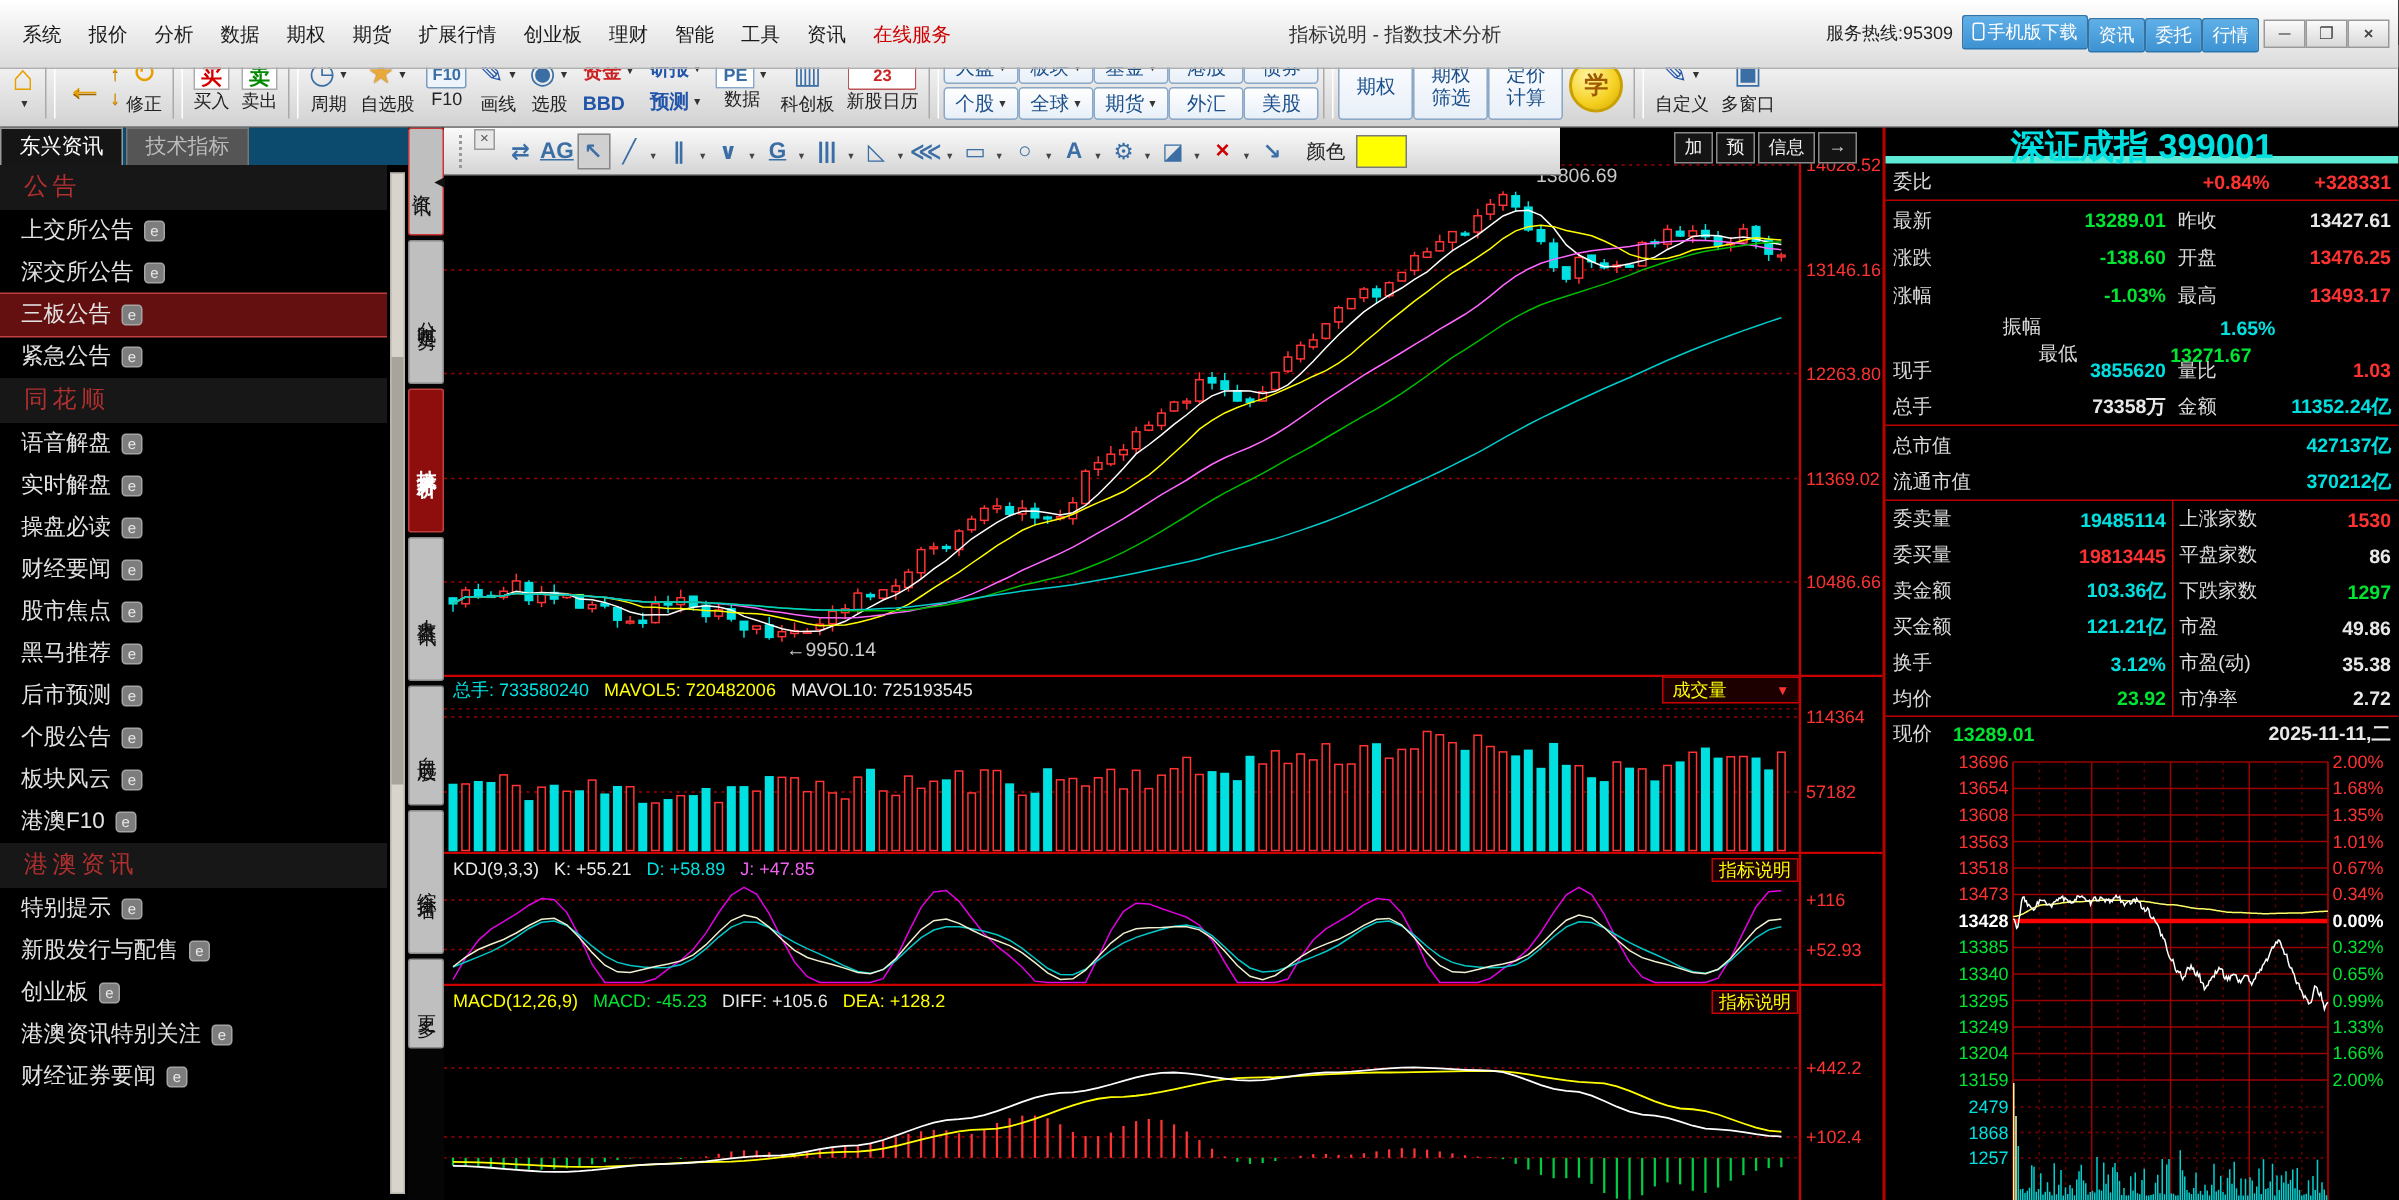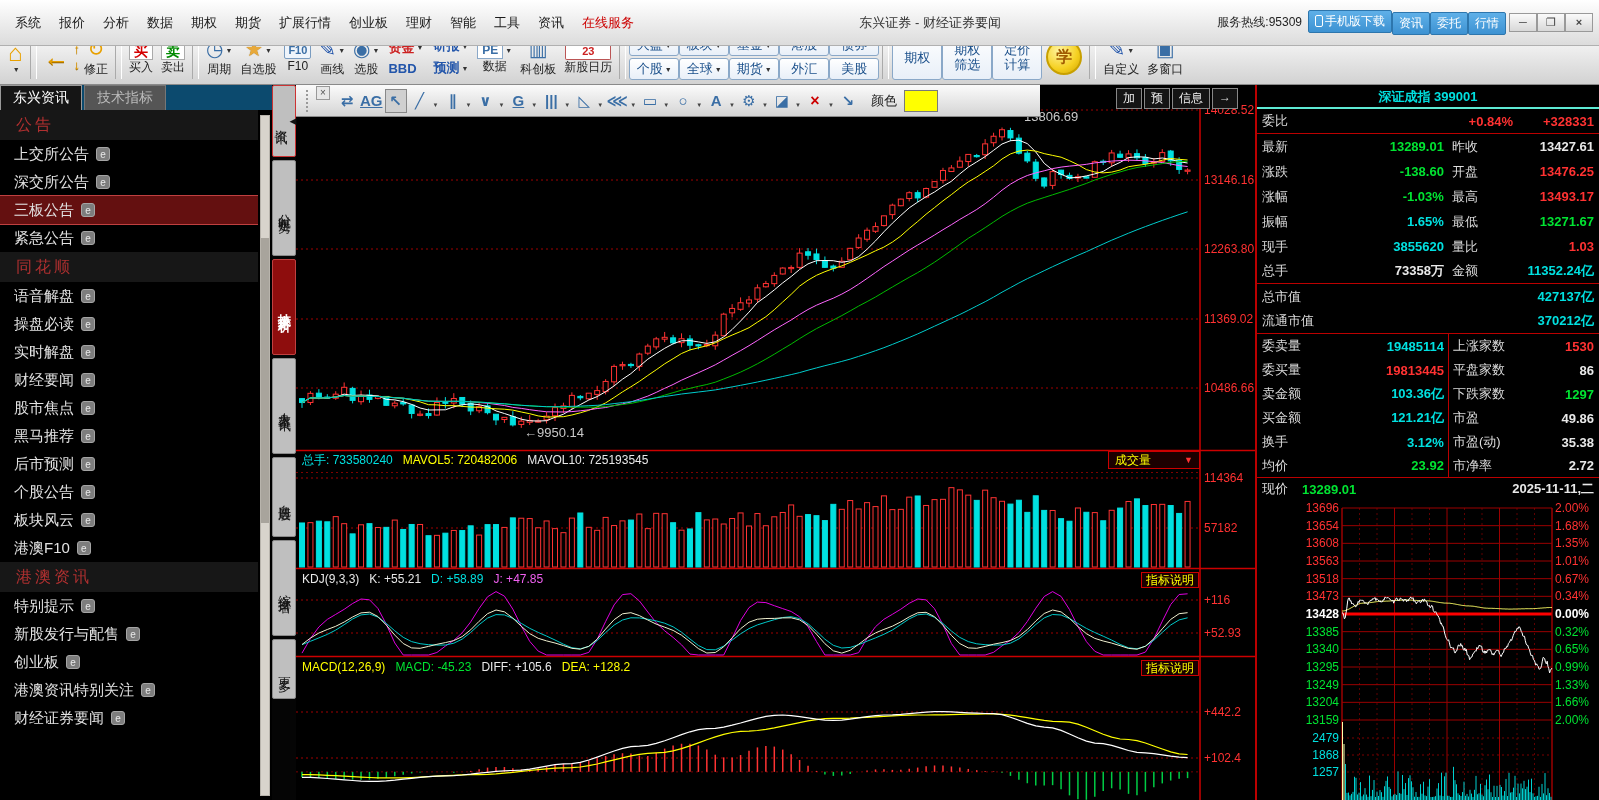--- a/index.html
+++ b/index.html
@@ -84,21 +84,21 @@
 .pane-btn.iconb{color:#ddd;font-weight:bold;}
 .hdr{position:absolute;left:6px;font-size:12px;z-index:4;white-space:nowrap;}
 .hdr span{margin-right:10px;}
 .c-white{color:#e8e8e8;}.c-cyan{color:#00e0e0;}.c-yellow{color:#ffff00;}.c-green{color:#00e432;}.c-red{color:#ff3232;}.c-magenta{color:#f060f0;}
 .btn-vol{position:absolute;left:812px;top:366px;width:92px;height:18px;border:1px solid #cc0000;background:#1c0000;color:#ffff00;display:flex;align-items:center;justify-content:space-between;padding:0 6px;font-size:12px;z-index:4;}
 .btn-vol .red-tri{color:#ff3232;font-size:9px;}
 .btn-ind{position:absolute;left:845px;width:58px;height:16px;border:1px solid #cc0000;background:#1a0000;color:#ffff00;text-align:center;font-size:12px;line-height:15px;z-index:4;}
 
 
 .rightpanel{position:absolute;left:1255px;top:85px;width:344px;height:715px;background:#000;border-left:2px solid #bb0000;z-index:10;}
-.q-title{height:24px;line-height:24px;text-align:center;color:#00e0e0;font-size:13px;font-weight:bold;border-bottom:2px solid #5eead4;}
+.q-title{height:24px;line-height:24px;text-align:center;color:#00e0e0;font-size:23px;font-weight:bold;border-bottom:5px solid #5eead4;}
 .q-row{display:flex;align-items:center;padding:0 5px;font-size:13px;}
 .q-row .lab{color:#dcdcdc;}
 .q-row .val{font-weight:bold;text-align:right;}
 .bline{border-bottom:1px solid #bb0000;}
 .half1{display:flex;align-items:center;width:56%;padding-right:4px;}
 .half2{display:flex;align-items:center;width:44%;border-left:1px solid #bb0000;padding-left:4px;height:100%;}
 .half2.nodiv{border-left:none;}
 .half1 .lab,.half2 .lab{flex:0 0 auto;}
 .half1 .val,.half2 .val{flex:1;}
 #intradaySvg{position:absolute;left:0;top:415px;}
@@ -115,21 +115,21 @@
       <span class="menu-item">期权</span>
       <span class="menu-item">期货</span>
       <span class="menu-item">扩展行情</span>
       <span class="menu-item">创业板</span>
       <span class="menu-item">理财</span>
       <span class="menu-item">智能</span>
       <span class="menu-item">工具</span>
       <span class="menu-item">资讯</span>
       <span class="menu-item hot">在线服务</span>
     </div>
-  <div class="win-title">东兴证券 - 财经证券要闻</div>
+  <div class="win-title">指标说明 - 指数技术分析</div>
   <div class="tb-right">
     <span class="hotline">服务热线:95309</span>
     <span id="quickbtns"><span class="quick-btn">
           <span class="phone-glyph"></span>
           <span>手机版下载</span>
         </span><span class="quick-btn">
           <span>资讯</span>
         </span><span class="quick-btn">
           <span>委托</span>
         </span><span class="quick-btn">
@@ -320,22 +320,22 @@
       <span class="side-tab">技术指标</span>
     </div>
   <div class="side-list" id="sideList">
       <div class="sgroup-header">公告</div>
       <div class="sitem"><span>上交所公告</span><span class="e-badge">e</span></div>
       <div class="sitem"><span>深交所公告</span><span class="e-badge">e</span></div>
       <div class="sitem selected"><span>三板公告</span><span class="e-badge">e</span></div>
       <div class="sitem"><span>紧急公告</span><span class="e-badge">e</span></div>
       <div class="sgroup-header">同花顺</div>
       <div class="sitem"><span>语音解盘</span><span class="e-badge">e</span></div>
+      <div class="sitem"><span>实时解盘</span><span class="e-badge">e</span></div>
       <div class="sitem"><span>操盘必读</span><span class="e-badge">e</span></div>
-      <div class="sitem"><span>实时解盘</span><span class="e-badge">e</span></div>
       <div class="sitem"><span>财经要闻</span><span class="e-badge">e</span></div>
       <div class="sitem"><span>股市焦点</span><span class="e-badge">e</span></div>
       <div class="sitem"><span>黑马推荐</span><span class="e-badge">e</span></div>
       <div class="sitem"><span>后市预测</span><span class="e-badge">e</span></div>
       <div class="sitem"><span>个股公告</span><span class="e-badge">e</span></div>
       <div class="sitem"><span>板块风云</span><span class="e-badge">e</span></div>
       <div class="sitem"><span>港澳F10</span><span class="e-badge">e</span></div>
       <div class="sgroup-header">港澳资讯</div>
       <div class="sitem"><span>特别提示</span><span class="e-badge">e</span></div>
       <div class="sitem"><span>新股发行与配售</span><span class="e-badge">e</span></div>
@@ -952,21 +952,21 @@
       <div class="q-row" style="height: 25px;">
         <span class="half1">
           <span class="lab">涨幅</span>
           <span class="val c-green">-1.03%</span>
         </span>
         <span class="half2 nodiv">
           <span class="lab">最高</span>
           <span class="val c-red">13493.17</span>
         </span>
       </div>
-      <div class="q-row" style="height: 25px;">
+      <div class="q-row" style="height: 25px; flex-direction: column;">
         <span class="half1">
           <span class="lab">振幅</span>
           <span class="val c-cyan">1.65%</span>
         </span>
         <span class="half2 nodiv">
           <span class="lab">最低</span>
           <span class="val c-green">13271.67</span>
         </span>
       </div>
       <div class="q-row" style="height: 25px;">

